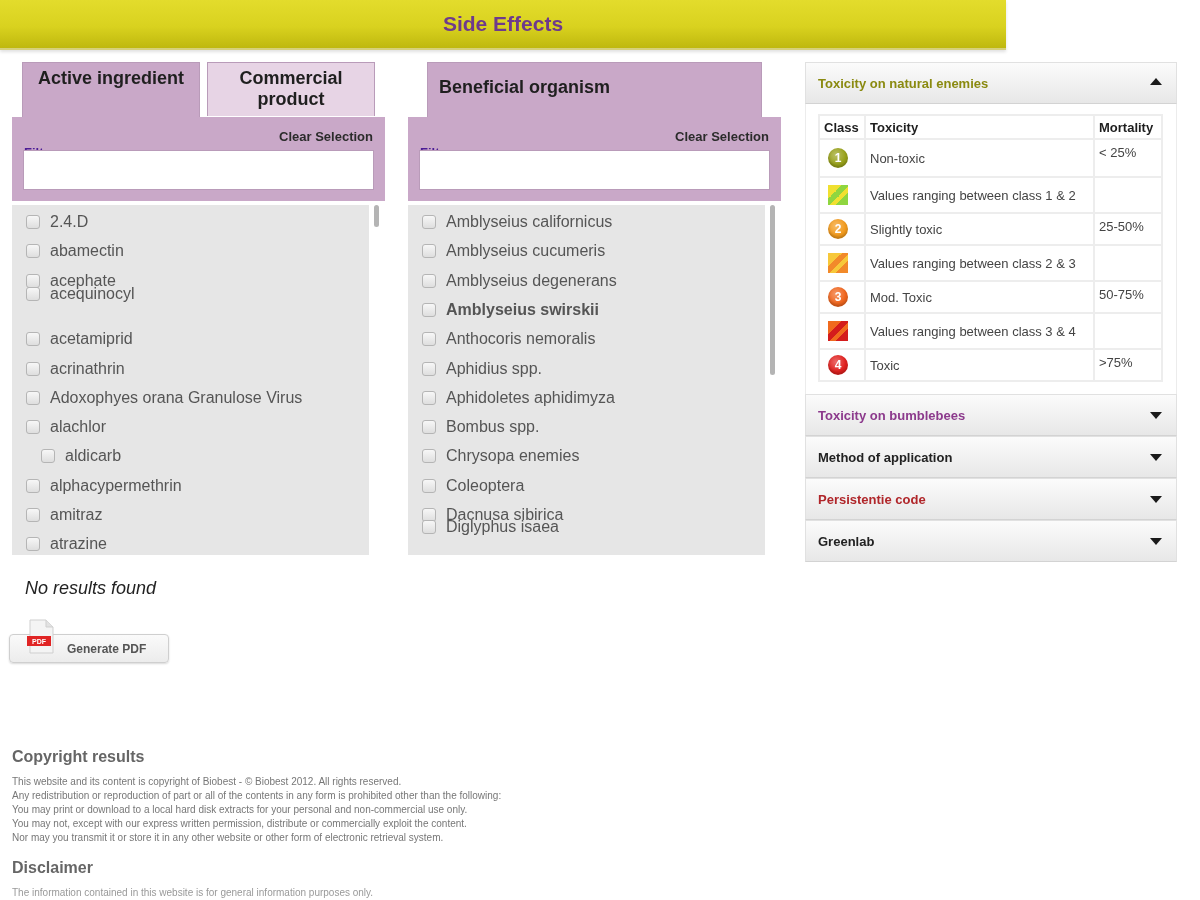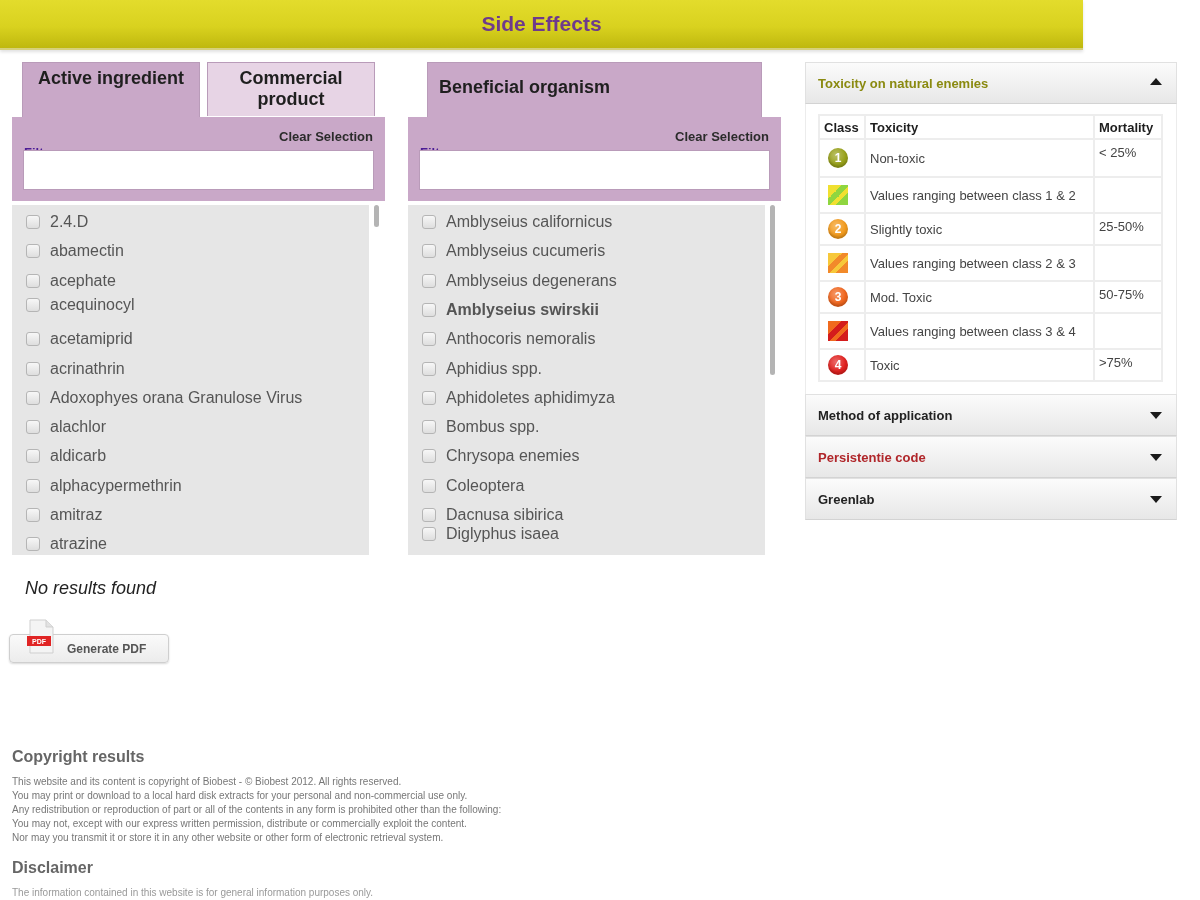--- a/index.html
+++ b/index.html
@@ -1,17 +1,17 @@
 <!DOCTYPE html>
 <html><head>
 <meta charset="utf-8">
 <style>
   * { box-sizing: border-box; margin: 0; padding: 0; }
   html, body { width: 1200px; height: 900px; overflow: hidden; background: #ffffff; font-family: "Liberation Sans", sans-serif; }
-  .topbar { position: absolute; left: 0; top: 0; width: 1083px; height: 50px;
+  .topbar { position: absolute; left: 0; top: 0; width: 1006px; height: 50px;
     background: linear-gradient(#e3dc2c 0%, #d9d21f 55%, #bfb80e 100%);
     border-bottom: 2px solid #d6d07a; box-shadow: 0 2px 3px rgba(0,0,0,0.12); }
   .topbar .title { position: absolute; left: 0; right: 0; top: 12px; text-align: center;
     font-size: 21px; font-weight: bold; color: #6e3a8c; }
 
   .panel { position: absolute; top: 62px; }
   .tab { position: absolute; top: 0; height: 56px; border: 1px solid #b99bb9; border-bottom: none;
     text-align: center; font-weight: bold; font-size: 18px; color: #1f1f1f; line-height: 21px; padding-top: 5px; }
   .tab.active { background: #c9a8c8; }
   .tab.inactive { background: #e7d4e5; top: 0; }
@@ -76,41 +76,41 @@
         <span class="item-label">2.4.D</span>
       </div>
       <div class="list-item" style="top: 35.3px;">
         <span class="cb"></span>
         <span class="item-label">abamectin</span>
       </div>
       <div class="list-item" style="top: 64.6px;">
         <span class="cb"></span>
         <span class="item-label">acephate</span>
       </div>
-      <div class="list-item" style="top: 89px;">
+      <div class="list-item" style="top: 78px;">
         <span class="cb"></span>
         <span class="item-label">acequinocyl</span>
       </div>
       <div class="list-item" style="top: 123.2px;">
         <span class="cb"></span>
         <span class="item-label">acetamiprid</span>
       </div>
       <div class="list-item" style="top: 152.5px;">
         <span class="cb"></span>
         <span class="item-label">acrinathrin</span>
       </div>
       <div class="list-item" style="top: 181.8px;">
         <span class="cb"></span>
         <span class="item-label">Adoxophyes orana Granulose Virus</span>
       </div>
       <div class="list-item" style="top: 211.1px;">
         <span class="cb"></span>
         <span class="item-label">alachlor</span>
       </div>
-      <div class="list-item" style="top: 240.4px;">
+      <div class="list-item" style="top: 240.4px; margin-left: 15px;">
         <span class="cb"></span>
         <span class="item-label">aldicarb</span>
       </div>
       <div class="list-item" style="top: 269.7px;">
         <span class="cb"></span>
         <span class="item-label">alphacypermethrin</span>
       </div>
       <div class="list-item" style="top: 299px;">
         <span class="cb"></span>
         <span class="item-label">amitraz</span>
@@ -170,21 +170,21 @@
         <span class="item-label">Chrysopa enemies</span>
       </div>
       <div class="list-item" style="top: 269.7px;">
         <span class="cb"></span>
         <span class="item-label">Coleoptera</span>
       </div>
       <div class="list-item" style="top: 299px;">
         <span class="cb"></span>
         <span class="item-label">Dacnusa sibirica</span>
       </div>
-      <div class="list-item" style="top: 318px;">
+      <div class="list-item" style="top: 311px;">
         <span class="cb"></span>
         <span class="item-label">Diglyphus isaea</span>
       </div>
     </div>
   <div class="scrollbar" style="left:362px; top:143px; height:170px;"></div>
 </div>
 
 <div class="side">
   <div class="acc-head">
     <span class="label" id="acc0" style="color: rgb(138, 138, 16);">Toxicity on natural enemies</span>
@@ -246,20 +246,24 @@
             <td class="cls">
               <div class="circle" style="background: radial-gradient(circle at 40% 35%, rgba(255, 255, 255, 0.333) 0%, rgb(224, 32, 30) 55%) rgb(224, 32, 30);">4</div>
             </td>
             <td>Toxic</td>
             <td class="mort" style="vertical-align: middle; padding-top: 2px;">&gt;75%</td>
           </tr>
         </tbody>
     </table>
   </div>
   <div class="acc-head">
+    <span class="label" id="acc1" style="color: rgb(140, 58, 140);">Toxicity on bumblebees</span>
+    <span class="arrow down"></span>
+  </div>
+  <div class="acc-head">
     <span class="label" id="acc2" style="color: rgb(34, 34, 34);">Method of application</span>
     <span class="arrow down"></span>
   </div>
   <div class="acc-head">
     <span class="label" id="acc3" style="color: rgb(176, 38, 42);">Persistentie code</span>
     <span class="arrow down"></span>
   </div>
   <div class="acc-head">
     <span class="label" id="acc4" style="color: rgb(34, 34, 34);">Greenlab</span>
     <span class="arrow down"></span>
@@ -275,20 +279,20 @@
     <rect x="1" y="17" width="24" height="10" fill="#e02424"></rect>
     <text x="13" y="25" font-size="7" font-weight="bold" fill="#fff" text-anchor="middle" font-family="Liberation Sans, sans-serif" id="pdf-icon-text">PDF</text>
   </svg>
   <span class="label">Generate PDF</span>
 </div>
 
 <div class="footer">
   <h3>Copyright results</h3>
   <div id="copyright-lines">
       <p>This website and its content is copyright of Biobest - © Biobest 2012. All rights reserved.</p>
+      <p>Any redistribution or reproduction of part or all of the contents in any form is prohibited other than the following:</p>
       <p>You may print or download to a local hard disk extracts for your personal and non-commercial use only.</p>
-      <p>Any redistribution or reproduction of part or all of the contents in any form is prohibited other than the following:</p>
       <p>You may not, except with our express written permission, distribute or commercially exploit the content.</p>
       <p>Nor may you transmit it or store it in any other website or other form of electronic retrieval system.</p>
     </div>
   <h3 class="disc">Disclaimer</h3>
   <p style="color:#999;">The information contained in this website is for general information purposes only.</p>
 </div>
 
 </body></html>

